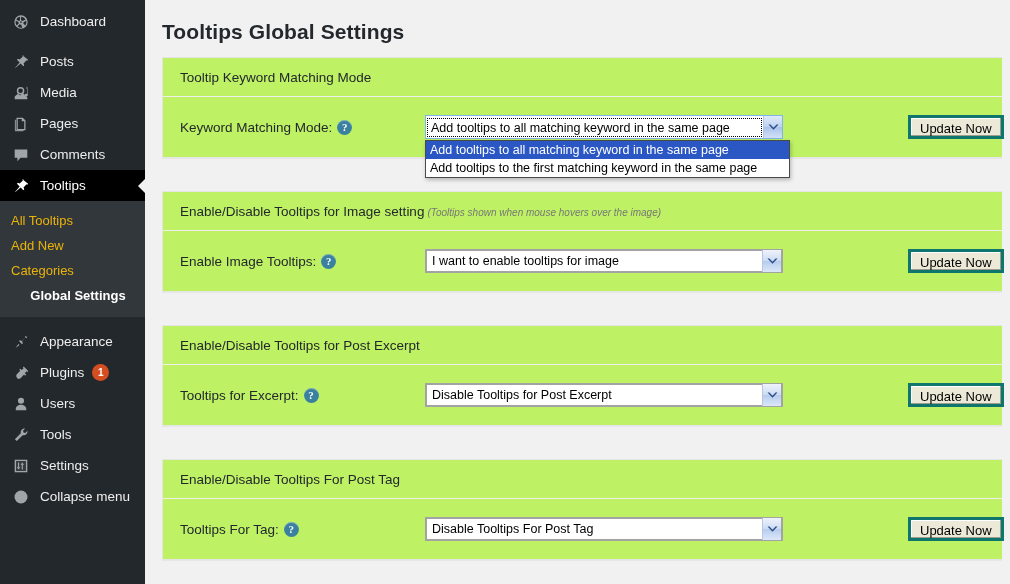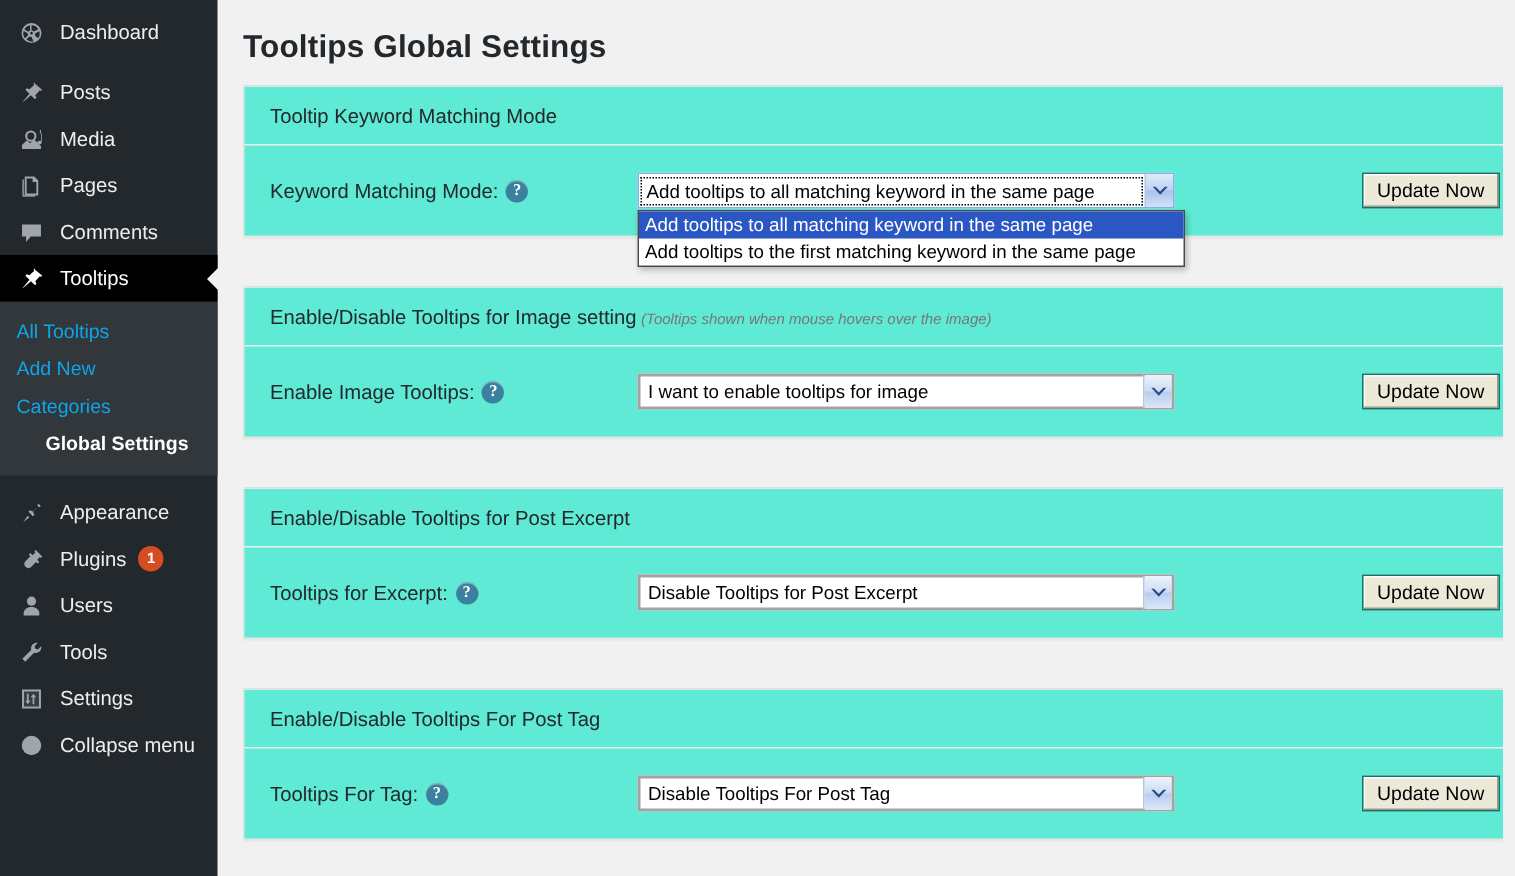--- a/index.html
+++ b/index.html
@@ -57,21 +57,21 @@
 
   #submenu {
     background: #32373c;
     padding: 7px 0 9px 0;
   }
   .submenu-item {
     display: block;
     padding: 3px 0 3px 11px;
     font-size: 13px;
     line-height: 19px;
-    color: #0ea5e9;
+    color: #eab308;
     cursor: pointer;
     white-space: nowrap;
   }
   .submenu-item.current { color: #fff; font-weight: bold; text-align: center; }
 
   .badge {
     display: inline-flex; align-items: center; justify-content: center;
     margin-left: 8px;
     min-width: 17px; height: 17px;
     border-radius: 9px;
@@ -93,21 +93,21 @@
     font-weight: bold;
     color: #23282d;
     padding: 19px 0 0 17px;
     line-height: 26px;
     letter-spacing: 0.1px;
   }
 
   .panel {
     margin-left: 17px;
     margin-right: 8px;
-    background: #5eead4;
+    background: #bef264;
     border: 1px solid #e5e5e5;
     border-right: none;
     box-shadow: 0 1px 1px rgba(0,0,0,.04);
   }
   .panel-head {
     padding: 12px 0 11px 17px;
     font-size: 13.5px;
     color: #23282d;
     border-bottom: 1px solid #eeeeee;
     white-space: nowrap;
@@ -209,21 +209,21 @@
   }
   .sel-option.selected { background: #2b57c4; color: #fff; }
 
   
   .update-btn {
     position: absolute;
     left: 745px;
     height: 24px;
     padding: 0 9px;
     background: #ece9d8;
-    border: 1px solid #0f766e;
+    border: 3px solid #0f766e;
     font-size: 13px;
     font-family: "Liberation Sans", sans-serif;
     color: #000;
     cursor: pointer;
     line-height: 22px;
     box-shadow: inset -1px -1px 0 #9d9b8b, inset 1px 1px 0 #ffffff;
     white-space: nowrap;
   }
 </style>
 </head>

